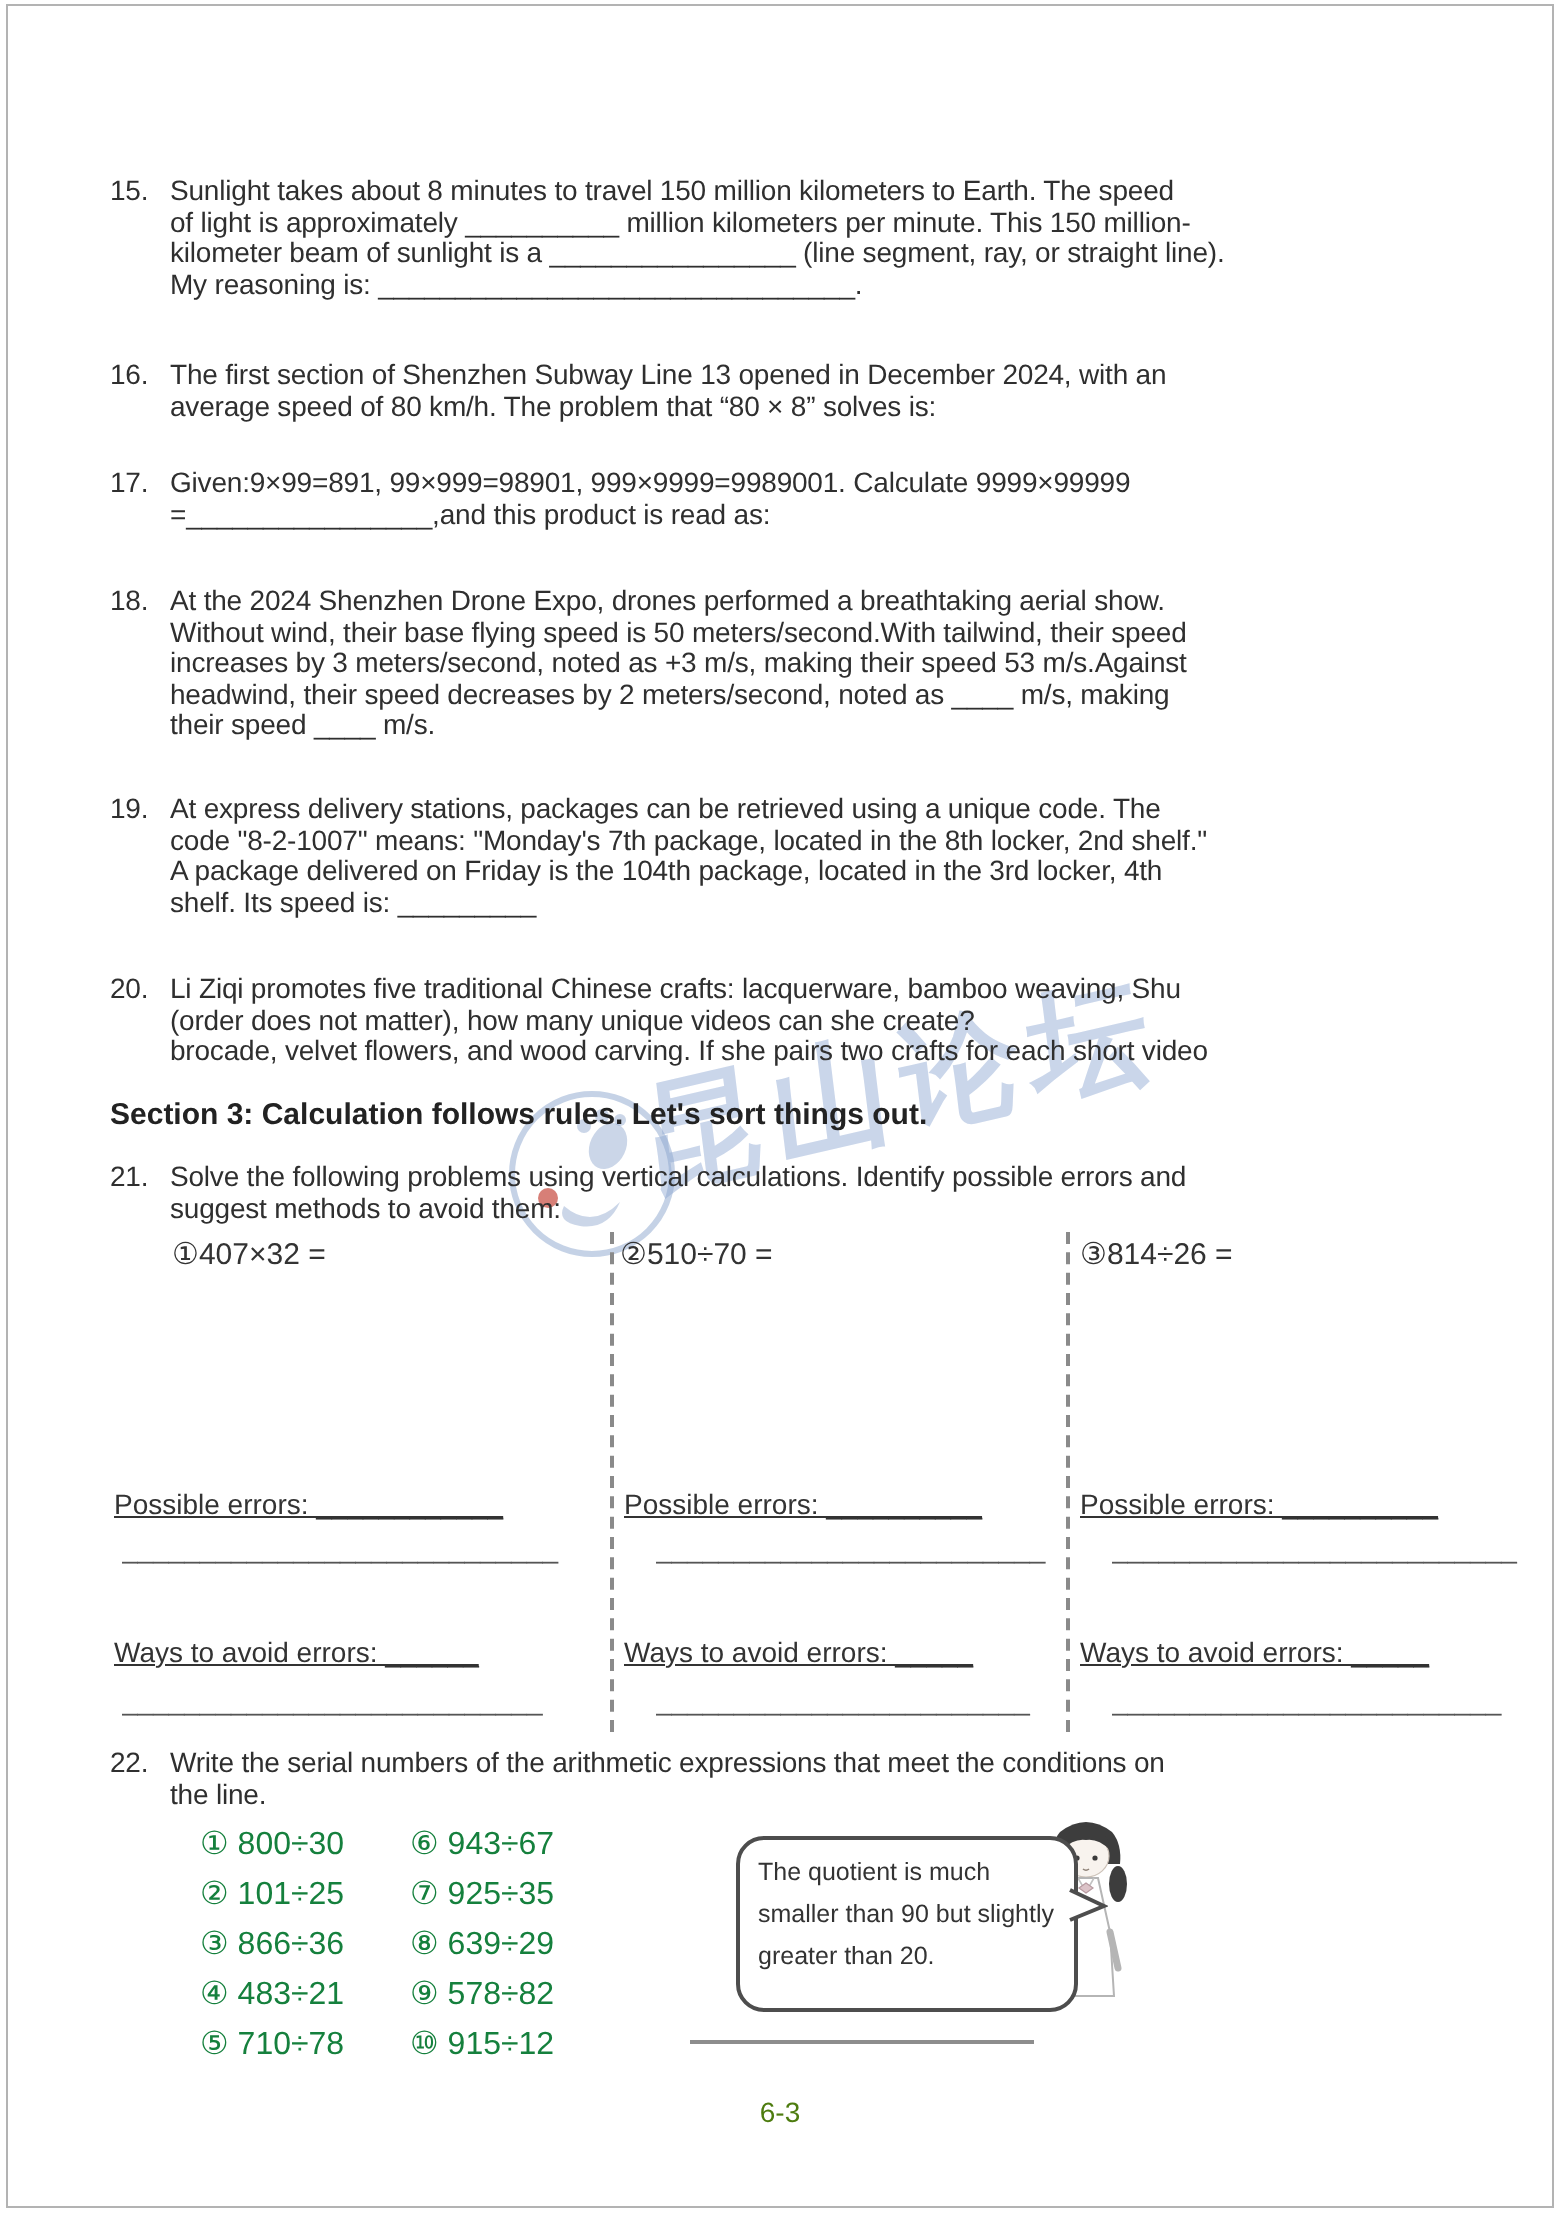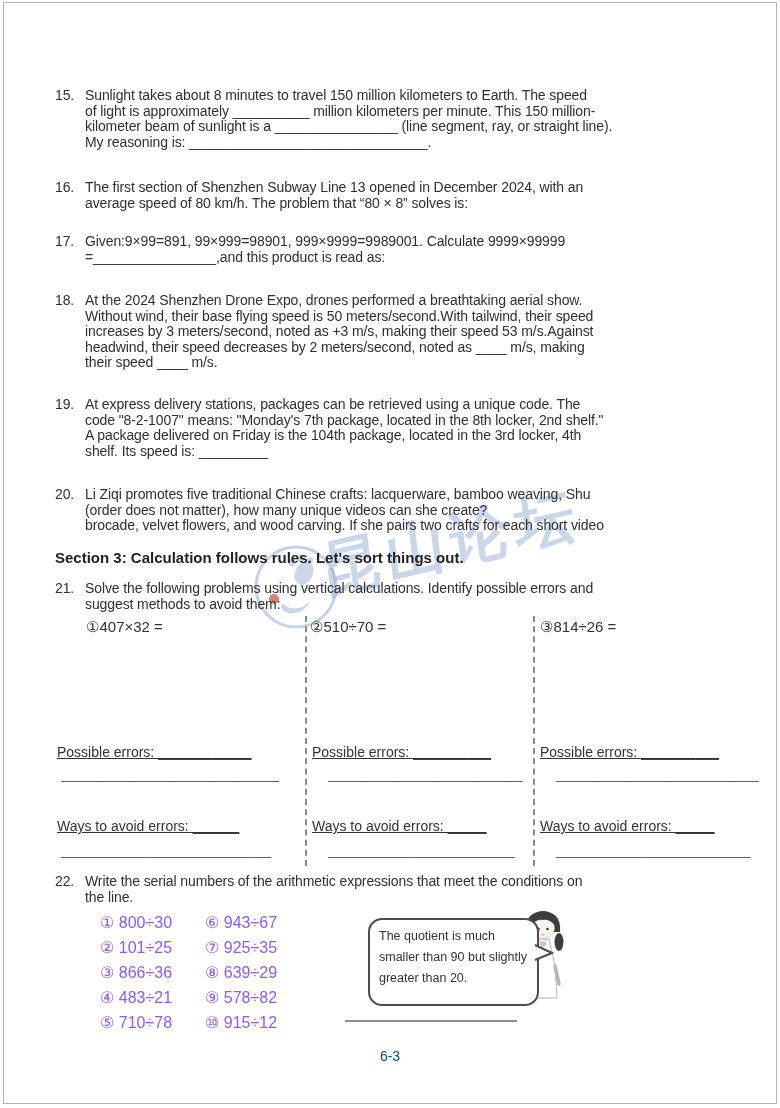--- a/index.html
+++ b/index.html
@@ -13,30 +13,30 @@
   .q{position:absolute;left:55px;width:690px;display:flex;font-size:14px;line-height:15.5px;letter-spacing:-0.1px;}
   .qnum{flex:none;width:30px;}
   .qbody{flex:1;}
   .qline{white-space:nowrap;}
   .section-head{position:absolute;left:55px;font-size:15px;font-weight:bold;color:#222;white-space:nowrap;}
   .abs{position:absolute;white-space:nowrap;}
   .prob{font-size:15px;color:#333;}
   .lbl{font-size:14px;color:#333;text-decoration:underline;}
   .blankline{font-size:14px;color:#555;overflow:hidden;height:16px;margin-left:16px;}
   .vdash{position:absolute;border-left:2px dashed #8a8a8a;width:0;}
-  .expr-col{position:absolute;font-size:16px;line-height:25px;color:#8b5cf6;}
+  .expr-col{position:absolute;font-size:16px;line-height:25px;color:#15803d;}
   .expr-col div{white-space:nowrap;}
   .bubble{
     position:absolute;left:368px;top:918px;width:152px;height:58px;
     border:2px solid #4d4d4d;border-radius:14px;background:#fff;
     padding:6px 6px 20px 9px;font-size:12.5px;line-height:21px;color:#333;z-index:3;
   }
   .bubble-tail{position:absolute;right:-17px;top:24px;}
   .ans-line{position:absolute;left:345px;top:1020px;width:172px;border-bottom:2px solid #8d8d8d;height:0;}
-  .footer{position:absolute;left:0;top:1048px;width:780px;text-align:center;font-size:14px;color:#0c4a6e;}
+  .footer{position:absolute;left:0;top:1048px;width:780px;text-align:center;font-size:14px;color:#4d7c0f;}
   .wm-text{
     position:absolute;left:318px;top:496px;width:320px;
     font-size:60px;font-weight:bold;letter-spacing:6px;
     color:rgba(128,158,206,0.42);
     transform:rotate(-13deg) skewX(-6deg);
     z-index:0;pointer-events:none;
   }
   .wm-seal{position:absolute;left:252px;top:543px;width:88px;height:88px;z-index:0;pointer-events:none;}
   .content{position:relative;z-index:1;}
   .girl{position:absolute;left:518px;top:906px;z-index:2;}

